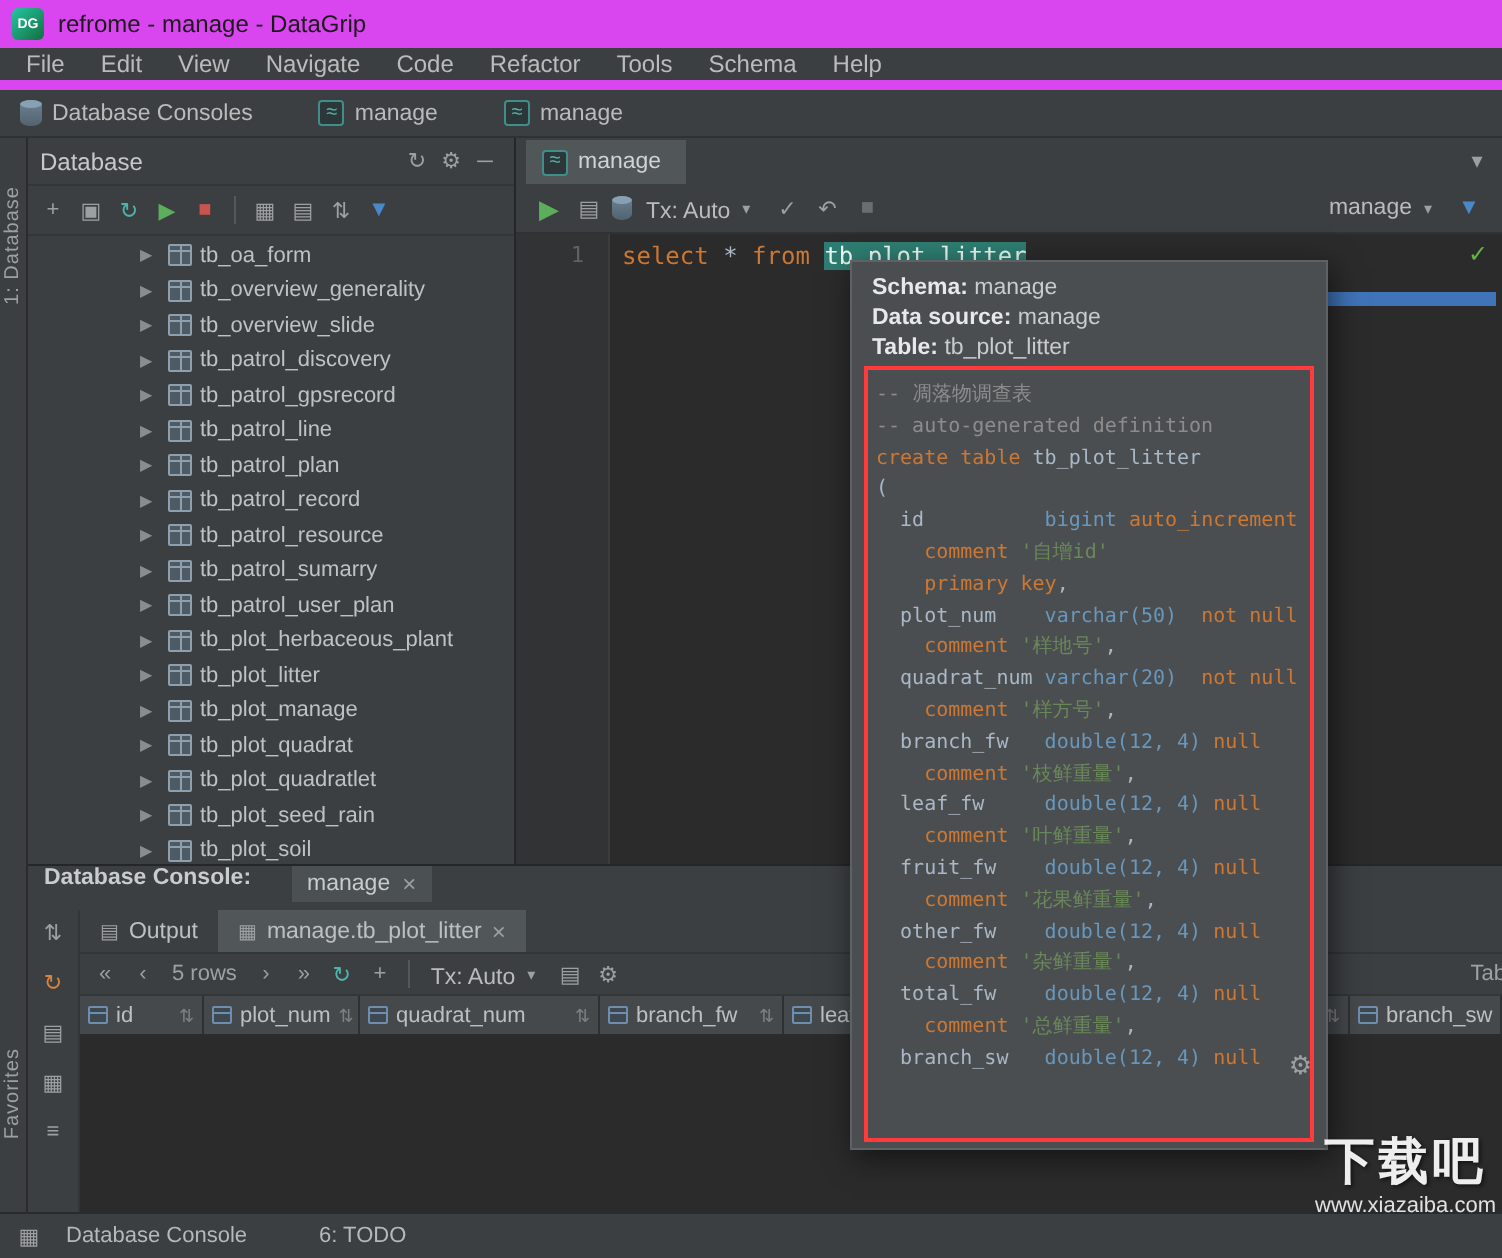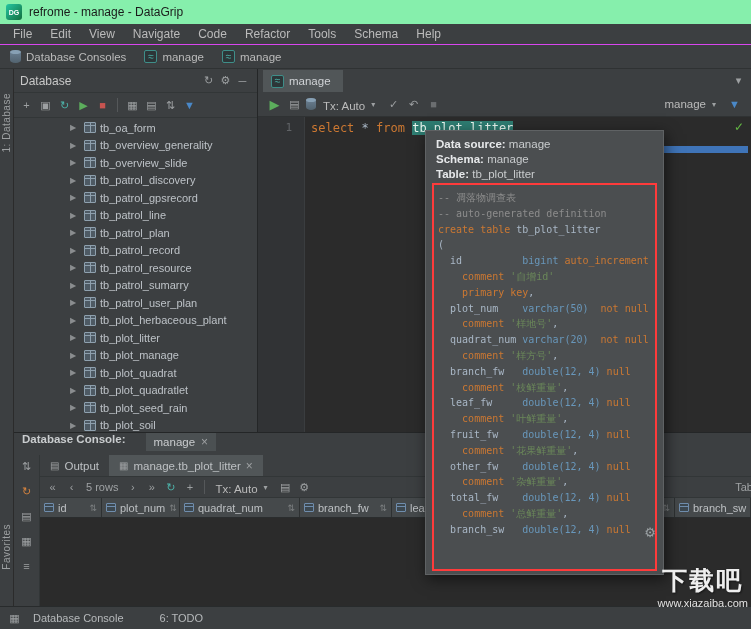--- a/index.html
+++ b/index.html
@@ -1,30 +1,30 @@
 <!DOCTYPE html>
 <html style="--kw: #cc7832; --type: #6897bb; --str: #6a8759; --comment: #8c8c8c; --plain: #a9b7c6; --hl-bg: #2e7d72; --hl-fg: #eaf7f0; --accent-teal: #4db6ac; --run-green: #5cad5c; --stop-red: #c75450; --error-box-red: #ff3b3b; --check-green: #62b543; --scroll-blue: #3f74b8; --funnel-blue: #4a88c7; --rerun-orange: #d8843f;"><head>
 <meta charset="utf-8">
 <style>
   *{margin:0;padding:0;box-sizing:border-box;}
   html,body{background:#1e1e1e;}
   body{width:751px;height:629px;font-family:"Liberation Sans",sans-serif;}
   .window{position:relative;width:751px;height:629px;background:#2b2b2b;overflow:hidden;color:#bbb;font-size:12px;}
 
   
-  .titlebar{position:absolute;left:0;top:0;width:100%;height:24px;background:#86efac;display:flex;align-items:center;gap:7px;padding-left:6px;}
+  .titlebar{position:absolute;left:0;top:0;width:100%;height:24px;background:#d946ef;display:flex;align-items:center;gap:7px;padding-left:6px;}
   .app-logo{width:16px;height:16px;border-radius:3px;background:linear-gradient(135deg,#24c6a2,#136f3e);color:#fff;font-size:7px;font-weight:bold;display:flex;align-items:center;justify-content:center;flex:none;}
   .title-text{color:#1a1a1a;font-size:12px;}
 
   
-  .menubar{position:absolute;left:0;top:24px;width:100%;height:21px;background:#3c3f41;display:flex;align-items:center;padding-left:4px;border-bottom:1px solid #d946ef;}
+  .menubar{position:absolute;left:0;top:24px;width:100%;height:21px;background:#3c3f41;display:flex;align-items:center;padding-left:4px;border-bottom:5px solid #d946ef;}
   .menu-item{padding:0 9px;font-size:12px;color:#bbbbbb;}
 
   
-  .navbar{position:absolute;left:0;top:45px;width:100%;height:24px;background:#3c3f41;display:flex;align-items:center;gap:18px;padding-left:10px;border-bottom:1px solid #2f3233;}
+  .navbar{position:absolute;left:0;top:45px;width:100%;height:24px;background:#3c3f41;display:flex;align-items:center;gap:33px;padding-left:10px;border-bottom:1px solid #2f3233;}
   .crumb{display:flex;align-items:center;gap:5px;font-size:11.5px;color:#bbbbbb;}
 
   
   .icon{display:inline-flex;align-items:center;justify-content:center;width:17px;height:16px;font-size:11px;color:#9da0a2;flex:none;}
   .big{font-size:13px;}
   .ch{width:10px;font-size:8px;}
   .ic-green{color:var(--run-green);}
   .ic-red{color:var(--stop-red);}
   .ic-teal{color:var(--accent-teal);}
   .ic-blue{color:var(--funnel-blue);}
@@ -397,22 +397,22 @@
   </div>
 
   <div class="statusbar">
     <span class="icon">▦</span>
     <span class="sb-item">Database Console</span>
     <span class="sb-item todo">6: TODO</span>
   </div>
 
   <div class="doc-popup">
     <div class="popup-info">
+        <div class="info-line"><span class="info-label">Schema:</span><span class="info-value"> manage</span></div>
         <div class="info-line"><span class="info-label">Data source:</span><span class="info-value"> manage</span></div>
-        <div class="info-line"><span class="info-label">Schema:</span><span class="info-value"> manage</span></div>
         <div class="info-line"><span class="info-label">Table:</span><span class="info-value"> tb_plot_litter</span></div>
       </div>
     <div class="ddl-box">
       <div class="ddl-code"><div class="code-line"><span class="tok-comment">-- 凋落物调查表</span></div><div class="code-line"><span class="tok-comment">-- auto-generated definition</span></div><div class="code-line"><span class="tok-kw">create table</span><span class="tok-plain"> tb_plot_litter</span></div><div class="code-line"><span class="tok-plain">(</span></div><div class="code-line"><span class="tok-plain">  id          </span><span class="tok-type">bigint</span><span class="tok-plain"> </span><span class="tok-kw">auto_increment</span></div><div class="code-line"><span class="tok-plain">    </span><span class="tok-kw">comment</span><span class="tok-plain"> </span><span class="tok-str">'自增id'</span></div><div class="code-line"><span class="tok-plain">    </span><span class="tok-kw">primary key</span><span class="tok-plain">,</span></div><div class="code-line"><span class="tok-plain">  plot_num    </span><span class="tok-type">varchar(50)</span><span class="tok-plain">  </span><span class="tok-kw">not null</span></div><div class="code-line"><span class="tok-plain">    </span><span class="tok-kw">comment</span><span class="tok-plain"> </span><span class="tok-str">'样地号'</span><span class="tok-plain">,</span></div><div class="code-line"><span class="tok-plain">  quadrat_num </span><span class="tok-type">varchar(20)</span><span class="tok-plain">  </span><span class="tok-kw">not null</span></div><div class="code-line"><span class="tok-plain">    </span><span class="tok-kw">comment</span><span class="tok-plain"> </span><span class="tok-str">'样方号'</span><span class="tok-plain">,</span></div><div class="code-line"><span class="tok-plain">  branch_fw   </span><span class="tok-type">double(12, 4)</span><span class="tok-plain"> </span><span class="tok-kw">null</span></div><div class="code-line"><span class="tok-plain">    </span><span class="tok-kw">comment</span><span class="tok-plain"> </span><span class="tok-str">'枝鲜重量'</span><span class="tok-plain">,</span></div><div class="code-line"><span class="tok-plain">  leaf_fw     </span><span class="tok-type">double(12, 4)</span><span class="tok-plain"> </span><span class="tok-kw">null</span></div><div class="code-line"><span class="tok-plain">    </span><span class="tok-kw">comment</span><span class="tok-plain"> </span><span class="tok-str">'叶鲜重量'</span><span class="tok-plain">,</span></div><div class="code-line"><span class="tok-plain">  fruit_fw    </span><span class="tok-type">double(12, 4)</span><span class="tok-plain"> </span><span class="tok-kw">null</span></div><div class="code-line"><span class="tok-plain">    </span><span class="tok-kw">comment</span><span class="tok-plain"> </span><span class="tok-str">'花果鲜重量'</span><span class="tok-plain">,</span></div><div class="code-line"><span class="tok-plain">  other_fw    </span><span class="tok-type">double(12, 4)</span><span class="tok-plain"> </span><span class="tok-kw">null</span></div><div class="code-line"><span class="tok-plain">    </span><span class="tok-kw">comment</span><span class="tok-plain"> </span><span class="tok-str">'杂鲜重量'</span><span class="tok-plain">,</span></div><div class="code-line"><span class="tok-plain">  total_fw    </span><span class="tok-type">double(12, 4)</span><span class="tok-plain"> </span><span class="tok-kw">null</span></div><div class="code-line"><span class="tok-plain">    </span><span class="tok-kw">comment</span><span class="tok-plain"> </span><span class="tok-str">'总鲜重量'</span><span class="tok-plain">,</span></div><div class="code-line"><span class="tok-plain">  branch_sw   </span><span class="tok-type">double(12, 4)</span><span class="tok-plain"> </span><span class="tok-kw">null</span></div></div>
     </div>
     <span class="popup-gear">⚙</span>
   </div>
 
   <div class="watermark">
     <div class="wm-title">下载吧</div>

